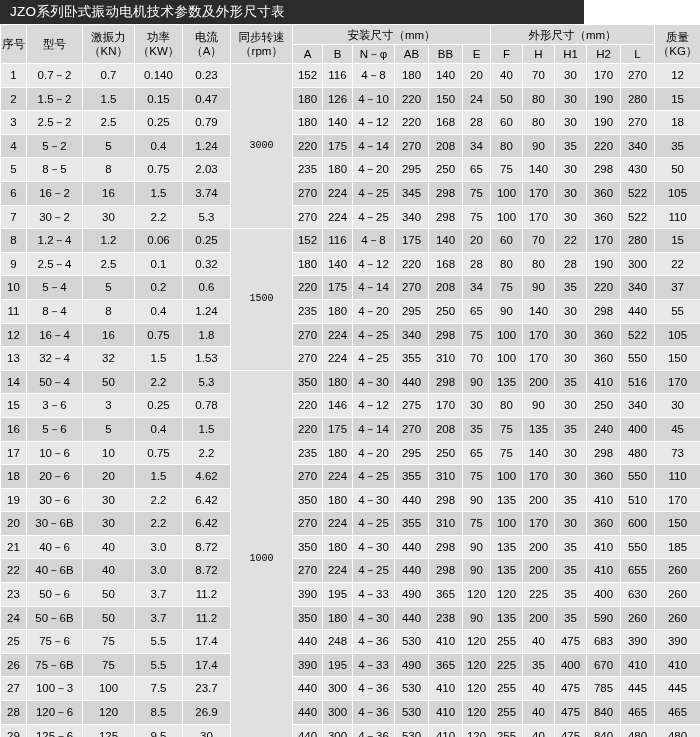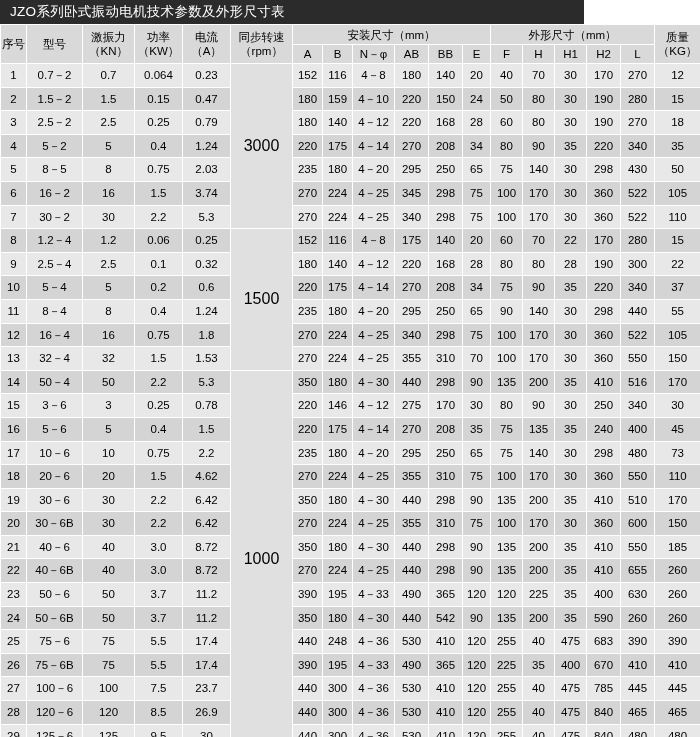--- a/index.html
+++ b/index.html
@@ -62,21 +62,22 @@
     line-height: 22.6px;
   }
   tbody tr.odd td {
     background: #e8e8e8;
   }
   tbody tr.even td {
     background: #d4d4d4;
   }
   td.speed {
     background: #e0e0e0 !important;
-    font-size: 16px;
+    font-size: 10px;
+    font-family: Liberation Mono, monospace;
   }
   .sep-left {
     border-left: 1px solid #ffffff;
   }
   
   col.c-idx   { width: 26px; }
   col.c-model { width: 56px; }
   col.c-force { width: 52px; }
   col.c-power { width: 48px; }
   col.c-cur   { width: 48px; }
@@ -167,21 +168,21 @@
         <th>H1</th>
         <th>H2</th>
         <th>L</th>
       </tr>
     </thead>
     <tbody id="table-body">
         <tr class="odd">
           <td>1</td>
           <td>0.7－2</td>
           <td>0.7</td>
-          <td>0.064</td>
+          <td>0.140</td>
           <td>0.23</td>
           <td class="speed" rowspan="7">3000</td>
           <td class="sep-left">152</td>
           <td>116</td>
           <td>4－8</td>
           <td>180</td>
           <td>140</td>
           <td>20</td>
           <td class="sep-left">40</td>
           <td>70</td>
@@ -190,21 +191,21 @@
           <td>270</td>
           <td class="sep-left">12</td>
         </tr>
         <tr class="even">
           <td>2</td>
           <td>1.5－2</td>
           <td>1.5</td>
           <td>0.15</td>
           <td>0.47</td>
           <td class="sep-left">180</td>
-          <td>159</td>
+          <td>126</td>
           <td>4－10</td>
           <td>220</td>
           <td>150</td>
           <td>24</td>
           <td class="sep-left">50</td>
           <td>80</td>
           <td>30</td>
           <td>190</td>
           <td>280</td>
           <td class="sep-left">15</td>
@@ -613,21 +614,21 @@
         <tr class="even">
           <td>24</td>
           <td>50－6B</td>
           <td>50</td>
           <td>3.7</td>
           <td>11.2</td>
           <td class="sep-left">350</td>
           <td>180</td>
           <td>4－30</td>
           <td>440</td>
-          <td>542</td>
+          <td>238</td>
           <td>90</td>
           <td class="sep-left">135</td>
           <td>200</td>
           <td>35</td>
           <td>590</td>
           <td>260</td>
           <td class="sep-left">260</td>
         </tr>
         <tr class="odd">
           <td>25</td>
@@ -662,21 +663,21 @@
           <td>120</td>
           <td class="sep-left">225</td>
           <td>35</td>
           <td>400</td>
           <td>670</td>
           <td>410</td>
           <td class="sep-left">410</td>
         </tr>
         <tr class="odd">
           <td>27</td>
-          <td>100－6</td>
+          <td>100－3</td>
           <td>100</td>
           <td>7.5</td>
           <td>23.7</td>
           <td class="sep-left">440</td>
           <td>300</td>
           <td>4－36</td>
           <td>530</td>
           <td>410</td>
           <td>120</td>
           <td class="sep-left">255</td>

